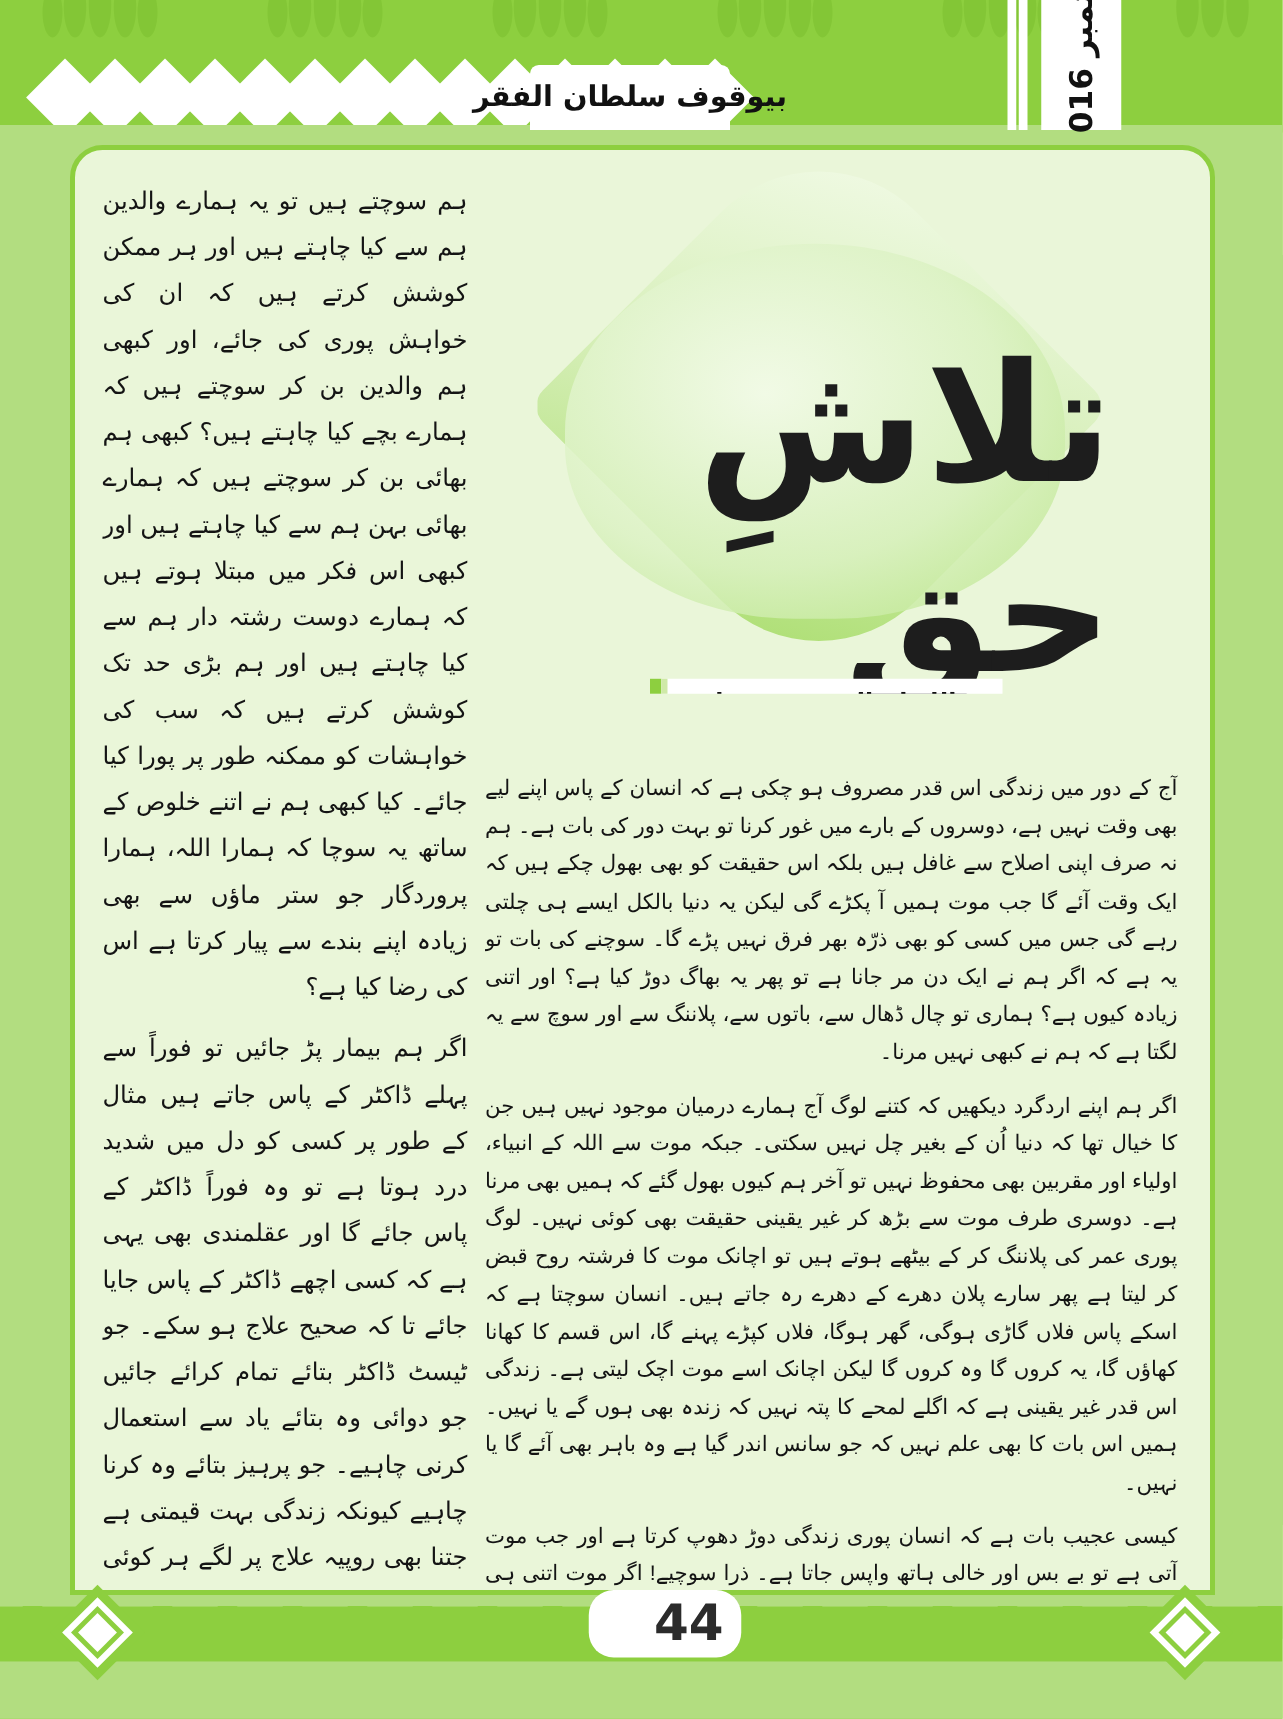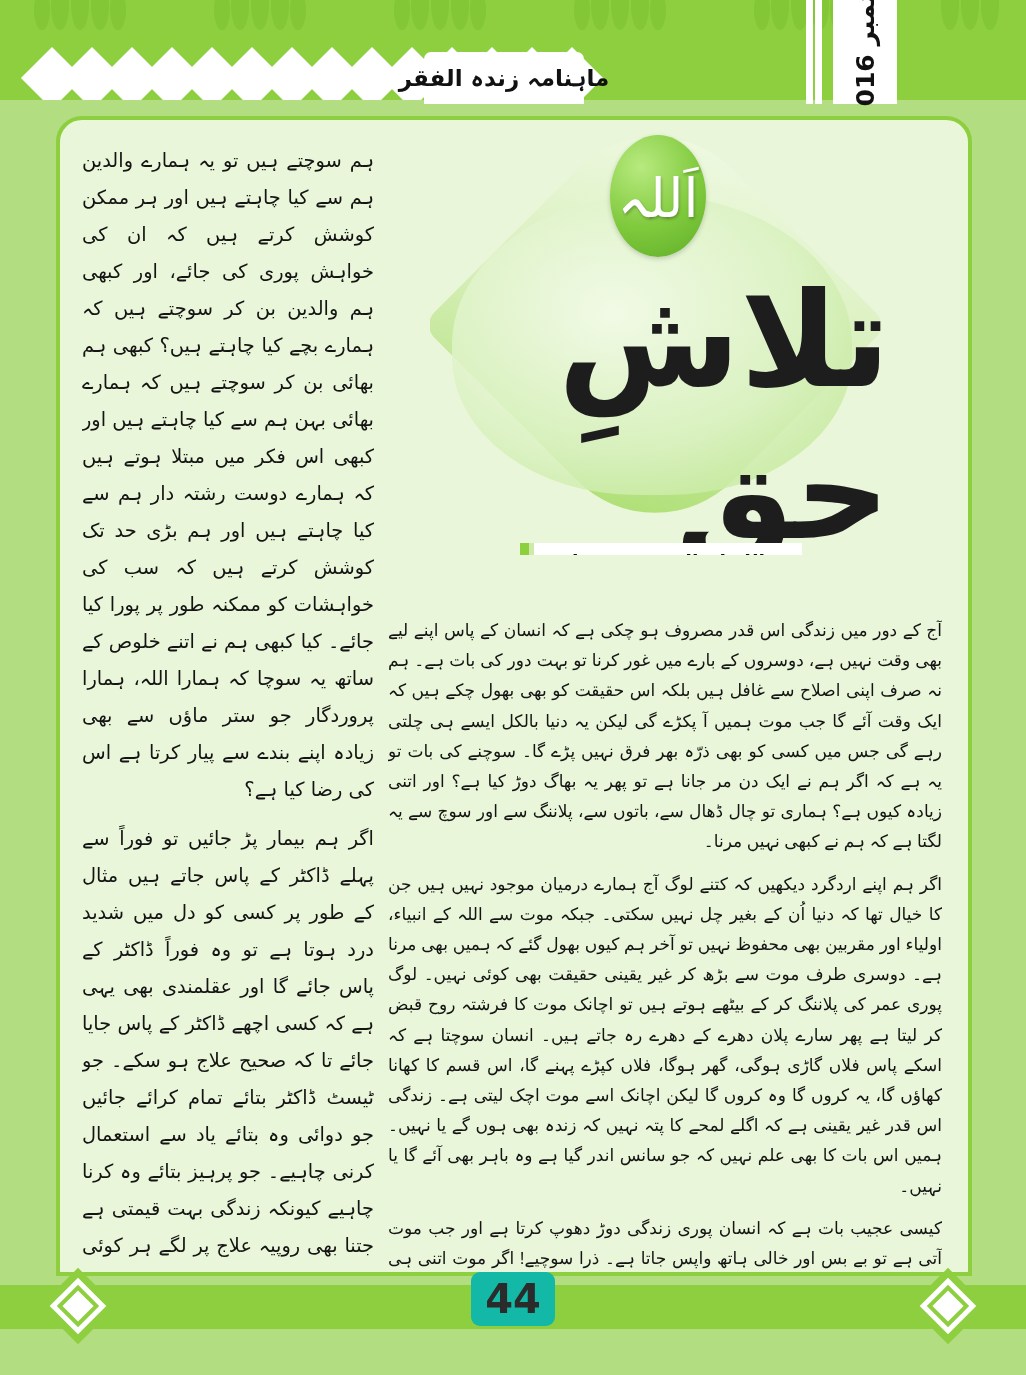--- a/index.html
+++ b/index.html
@@ -143,24 +143,25 @@
   .bot-bar{
     position:absolute;left:0;top:1285px;width:1026px;height:44px;
     background:#8dcf3f;z-index:1;
   }
   .bot-fill{
     position:absolute;left:0;top:1329px;width:1026px;height:46px;
     background:#b2dd80;
   }
   .pagenum{
     position:absolute;left:471px;top:1272px;width:84px;height:54px;
-    background:#14b8a6;border-radius:9px;z-index:6;
+    background:#ffffff;border-radius:20px;z-index:6;
     display:flex;align-items:center;justify-content:center;
     font-size:40px;font-weight:bold;color:#2b2b2b;
     font-family:"DejaVu Sans","Liberation Sans",sans-serif;
+    padding-left:38px;
   }
   .corner-dmd{position:absolute;top:1268px;width:76px;height:76px;z-index:5;}
   .cd-left{left:40px;}
   .cd-right{left:910px;}
   .cd-l1{position:absolute;left:0;top:0;width:54px;height:54px;background:#8dcf3f;transform:rotate(45deg);margin:11px;}
   .cd-l2{position:absolute;left:7px;top:7px;width:40px;height:40px;background:#fff;transform:rotate(45deg);margin:11px;}
   .cd-l3{position:absolute;left:12px;top:12px;width:30px;height:30px;background:#8dcf3f;transform:rotate(45deg);margin:11px;}
   .cd-l4{position:absolute;left:16px;top:16px;width:22px;height:22px;background:#fff;transform:rotate(45deg);margin:11px;}
 </style>
 </head>
@@ -223,41 +224,38 @@
     <div class="dmd"></div>
     <div class="dmd"></div>
     <div class="dmd"></div>
     <div class="dmd"></div>
     <div class="dmd"></div>
     <div class="dmd"></div>
     <div class="dmd"></div>
   </div>
 
   <div class="logo-box">
-    <span class="logo-text">ماہنامہ زندہ الفقر</span>
+    <span class="logo-text">بیوقوف سلطان الفقر</span>
   </div>
 
   <div class="date-stripe ds2"></div>
   <div class="date-stripe ds1"></div>
   <div class="date-box">
     <span class="date-text">ستمبر 2016ء</span>
   </div>
 </div>
 
 <div class="page-panel"></div>
 
 <div class="inner-frame"></div>
 
 <div class="title-art">
   <div class="petal"></div>
   <div class="petal2"></div>
 
-  <div class="medallion">
-    <span class="medallion-text">اَللہ</span>
-  </div>
 
   <div class="main-title">تلاشِ حق</div>
 
   <div class="author-band">
     <div class="ab-bar1"></div>
     <div class="ab-bar2"></div>
     <span class="author-name">محمد عبداللہ اقبال سروری قادری</span>
   </div>
 </div>
 

